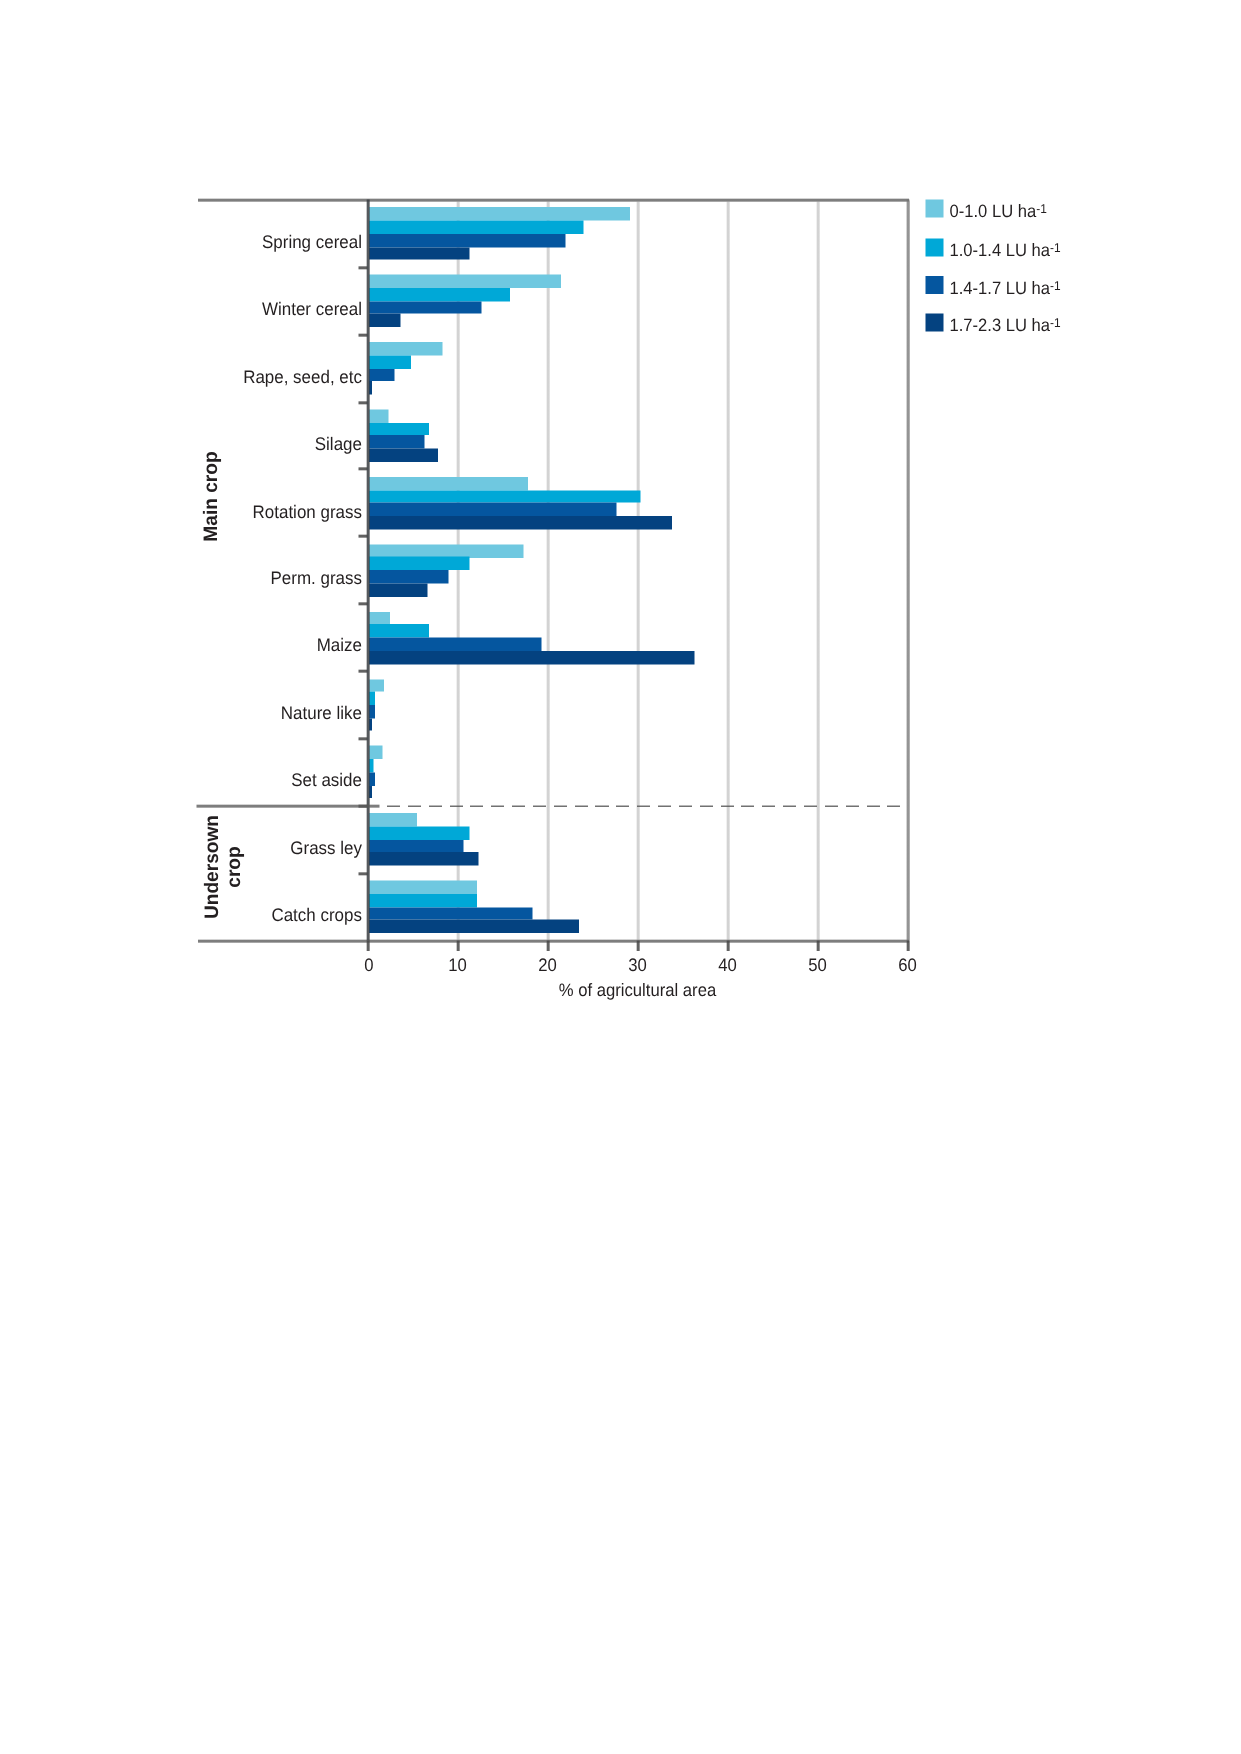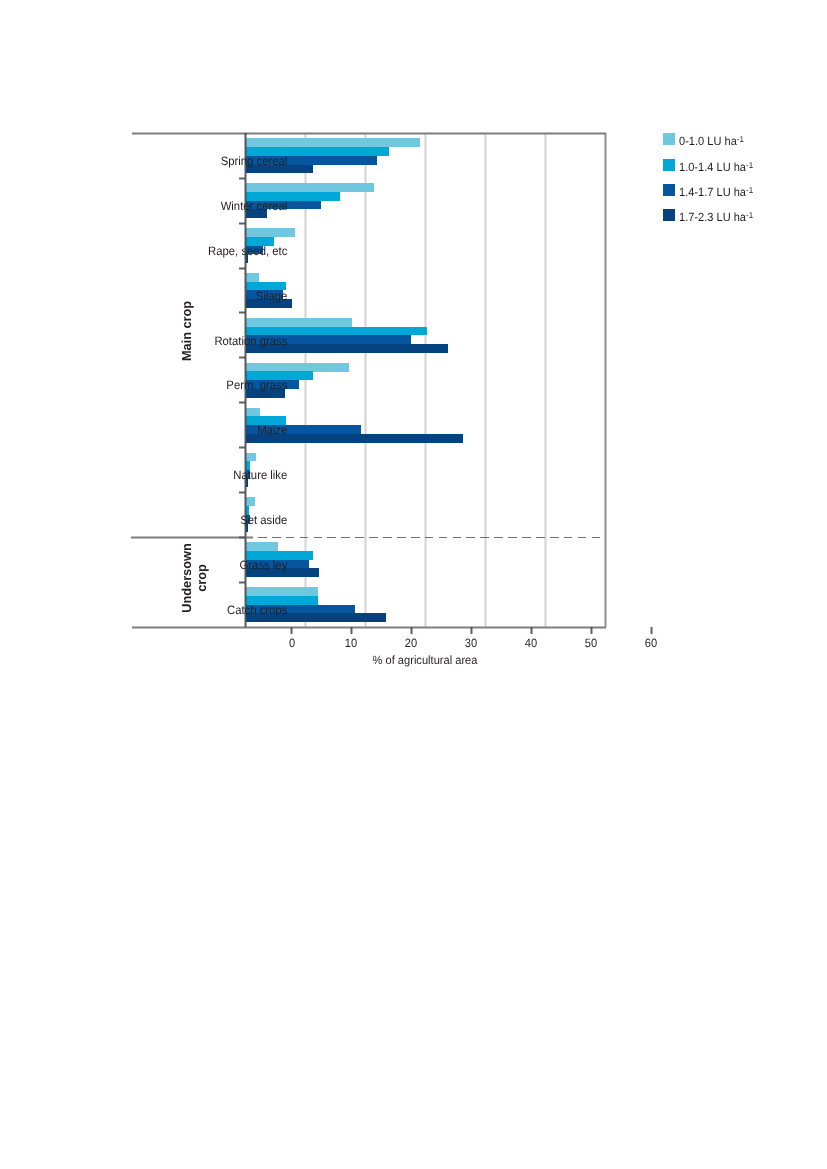--- a/index.html
+++ b/index.html
@@ -1,20 +1,20 @@
 <!DOCTYPE html>
 <html><head>
 <meta charset="utf-8">
 <title>Crop distribution chart</title>
 <style>
   html,body{margin:0;padding:0;background:#ffffff;}
   body{width:827px;height:1169px;overflow:hidden;font-family:"Liberation Sans",sans-serif;-webkit-font-smoothing:antialiased;text-rendering:geometricPrecision;}
   #figure{position:absolute;left:0;top:0;width:827px;height:1169px;}
   #plotframe{position:absolute;left:132px;top:133px;width:473.5px;height:494px;}
-  #catlabels,#xticklabels,#xtickmarks,#grouplabels,#legend{position:absolute;left:0;top:0;width:738px;height:1169px;margin-left:46px;}
+  #catlabels,#xticklabels,#xtickmarks,#grouplabels,#legend{position:absolute;left:0;top:0;width:738px;height:1169px;}
   .hline{position:absolute;left:0;width:473.7px;height:3px;background:linear-gradient(to bottom,rgba(89,89,89,0) 0%,rgba(89,89,89,0.78) 33%,rgba(89,89,89,0.78) 67%,rgba(89,89,89,0) 100%);}
   .bar{position:absolute;height:8.75px;}
   .gridline{position:absolute;width:3px;background:linear-gradient(to right,rgba(150,150,150,0) 0%,rgba(150,150,150,0.42) 33%,rgba(150,150,150,0.42) 67%,rgba(150,150,150,0) 100%);}
   .tick{position:absolute;width:3px;height:6.8px;background:linear-gradient(to right,rgba(70,70,70,0) 0%,rgba(70,70,70,0.85) 33%,rgba(70,70,70,0.85) 67%,rgba(70,70,70,0) 100%);left:0;}
   .ctick{position:absolute;width:6.3px;height:3px;background:linear-gradient(to bottom,rgba(70,70,70,0) 0%,rgba(70,70,70,0.85) 33%,rgba(70,70,70,0.85) 67%,rgba(70,70,70,0) 100%);}
   .catlabel{position:absolute;text-align:right;font-size:12.1px;color:#231f20;white-space:nowrap;transform:scaleX(0.935);transform-origin:100% 50%;}
   .ticklabel{position:absolute;text-align:center;font-size:12.1px;color:#231f20;transform:scaleX(0.92);}
   .axislabel{position:absolute;font-size:11.95px;color:#231f20;text-align:center;transform:scaleX(0.93);}
   .grouplabel{position:absolute;font-weight:bold;font-size:13.0px;color:#231f20;}
   .legendsw{position:absolute;width:12.2px;height:11.9px;}

